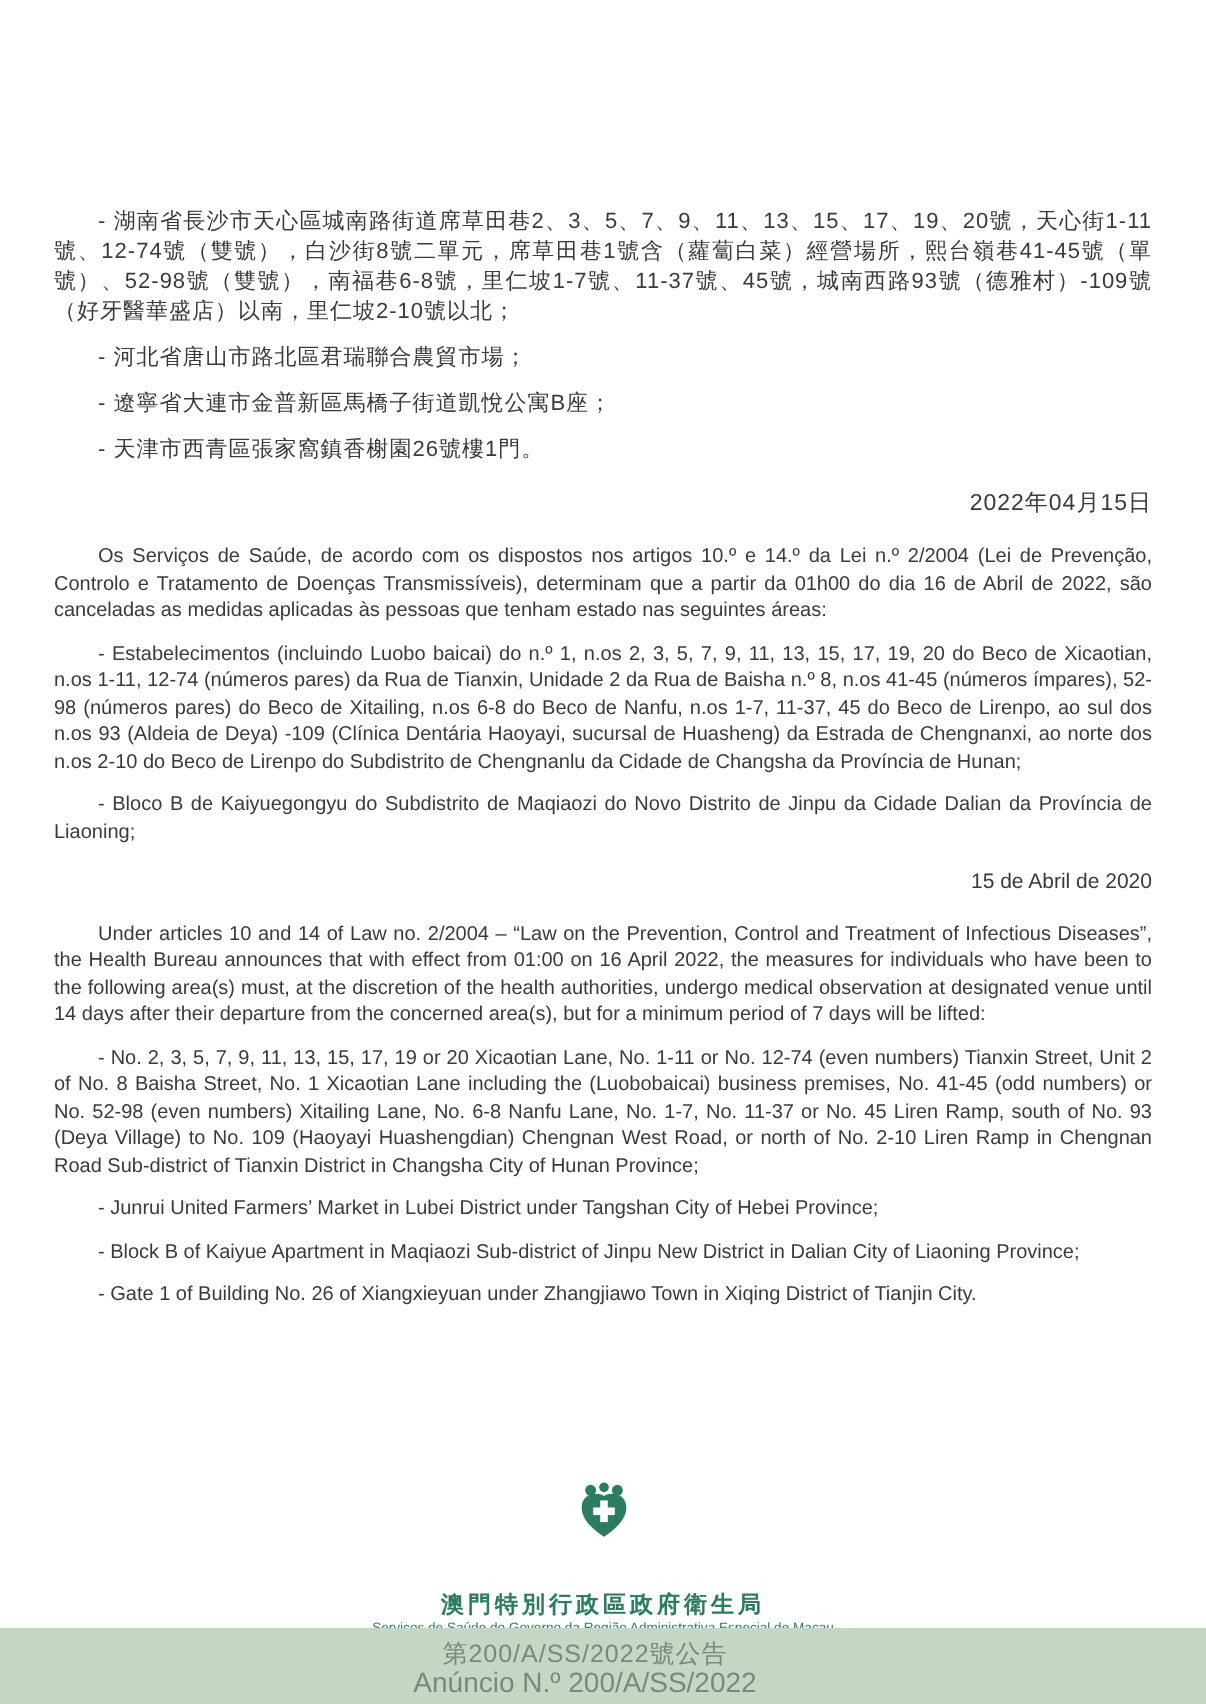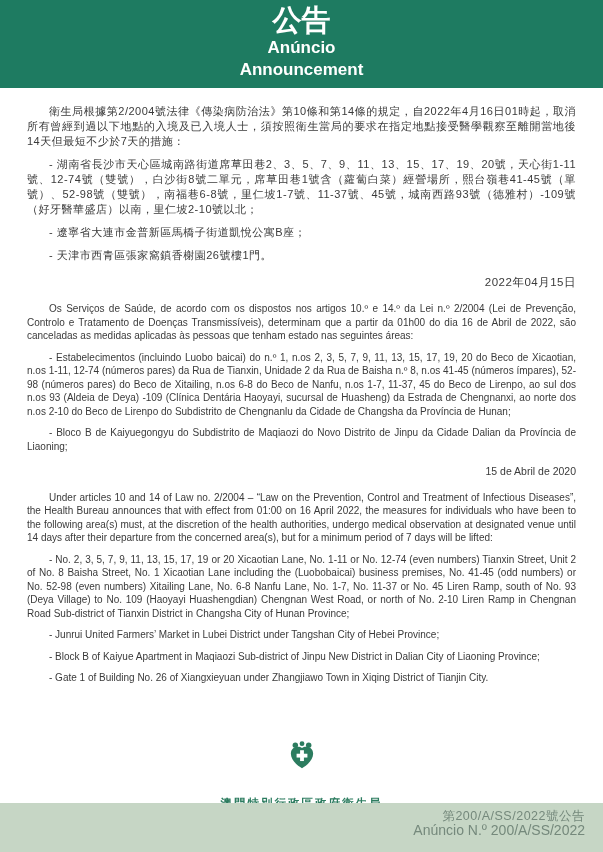--- a/index.html
+++ b/index.html
@@ -41,47 +41,42 @@
   }
   .logo-block svg{display:block;margin:0 auto 1px auto;}
   .bureau-zh{
     color:#2c7c5f;font-size:11.5px;line-height:13px;letter-spacing:2px;font-weight:bold;margin-top:28px;
   }
   .bureau-pt{
     color:#2c7c5f;font-size:6.8px;line-height:9px;
   }
   
   .ref-band{
-    position:absolute;left:0;right:0;bottom:0;height:49px;
+    position:absolute;left:0;right:0;bottom:0;height:38px;
     background:var(--band-green,#c6d6c5);
-    text-align:right;
+    text-align:center;
     padding:6px 18px 0 0;
     box-sizing:border-box;
     color:#75897c;
   }
   .ref-zh{font-size:12.5px;line-height:15px;letter-spacing:0.5px;}
   .ref-pt{font-size:14px;line-height:12px;}
   .ref-en{font-size:10px;line-height:12px;}
 </style>
 </head>
 <body>
 
 <div class="page">
 
-  <div class="header">
-    <div class="t-zh">公告</div>
-    <div class="t-pt">Anúncio</div>
-    <div class="t-en">Announcement</div>
-  </div>
 
   <div class="content">
 
     <div class="zh">
-      <p>衛生局根據第2/2004號法律《傳染病防治法》第10條和第14條的規定，自2022年4月16日01時起，取消所有曾經到過以下地點的入境及已入境人士，須按照衛生當局的要求在指定地點接受醫學觀察至離開當地後14天但最短不少於7天的措施：</p>
       <p>- 湖南省長沙市天心區城南路街道席草田巷2、3、5、7、9、11、13、15、17、19、20號，天心街1-11號、12-74號（雙號），白沙街8號二單元，席草田巷1號含（蘿蔔白菜）經營場所，熙台嶺巷41-45號（單號）、52-98號（雙號），南福巷6-8號，里仁坡1-7號、11-37號、45號，城南西路93號（德雅村）-109號（好牙醫華盛店）以南，里仁坡2-10號以北；</p>
+      <p>- 河北省唐山市路北區君瑞聯合農貿市場；</p>
       <p>- 遼寧省大連市金普新區馬橋子街道凱悅公寓B座；</p>
       <p>- 天津市西青區張家窩鎮香榭園26號樓1門。</p>
       <p class="date">2022年04月15日</p>
     </div>
 
     <div class="latin section">
       <p>Os Serviços de Saúde, de acordo com os dispostos nos artigos 10.º e 14.º da Lei n.º 2/2004 (Lei de Prevenção, Controlo e Tratamento de Doenças Transmissíveis), determinam que a partir da 01h00 do dia 16 de Abril de 2022, são canceladas as medidas aplicadas às pessoas que tenham estado nas seguintes áreas:</p>
       <p>- Estabelecimentos (incluindo Luobo baicai) do n.º 1, n.os 2, 3, 5, 7, 9, 11, 13, 15, 17, 19, 20 do Beco de Xicaotian, n.os 1-11, 12-74 (números pares) da Rua de Tianxin, Unidade 2 da Rua de Baisha n.º 8, n.os 41-45 (números ímpares), 52-98 (números pares) do Beco de Xitailing, n.os 6-8 do Beco de Nanfu, n.os 1-7, 11-37, 45 do Beco de Lirenpo, ao sul dos n.os 93 (Aldeia de Deya) -109 (Clínica Dentária Haoyayi, sucursal de Huasheng) da Estrada de Chengnanxi, ao norte dos n.os 2-10 do Beco de Lirenpo do Subdistrito de Chengnanlu da Cidade de Changsha da Província de Hunan;</p>
       <p>- Bloco B de Kaiyuegongyu do Subdistrito de Maqiaozi do Novo Distrito de Jinpu da Cidade Dalian da Província de Liaoning;</p>
       <p class="date">15 de Abril de 2020</p>

